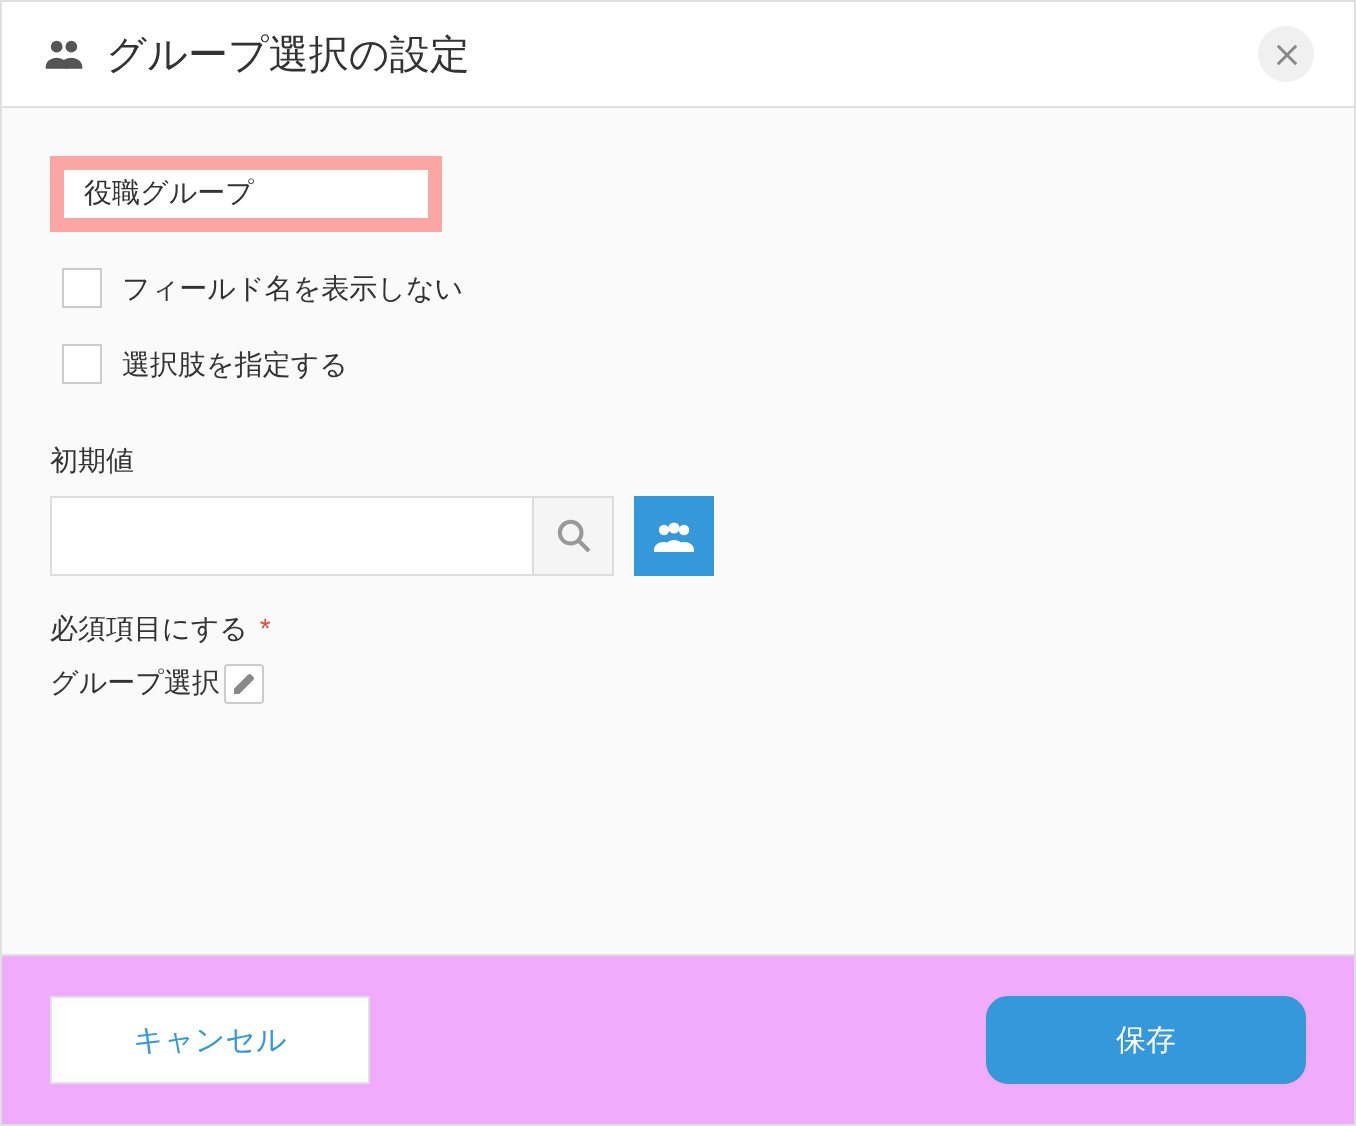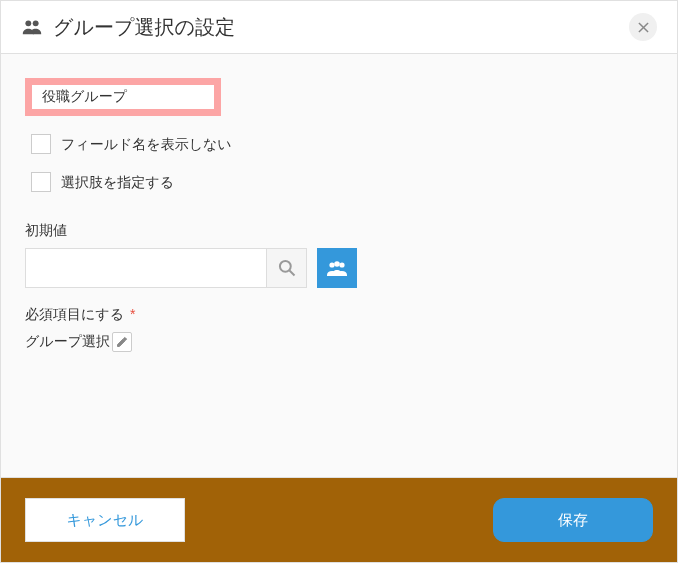--- a/index.html
+++ b/index.html
@@ -159,21 +159,21 @@
       display: flex;
       align-items: center;
       justify-content: center;
       border-radius: 2px;
     }
     .footer {
       display: flex;
       justify-content: space-between;
       align-items: center;
       padding: 20px 24px;
-      background: #a16207;
+      background: #f0abfc;
       border-top: 1px solid #e0e0e0;
     }
     .btn {
       min-width: 160px;
       height: 44px;
       padding: 0 20px;
       font-size: 15px;
       border: 1px solid #e0e0e0;
       cursor: pointer;
       font-family: inherit;

